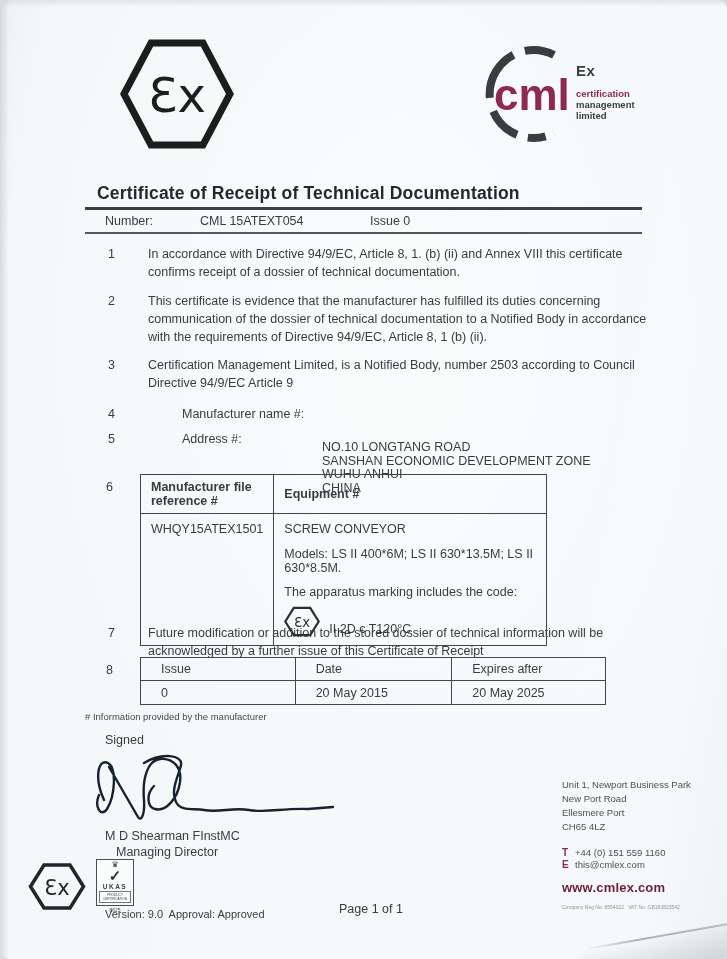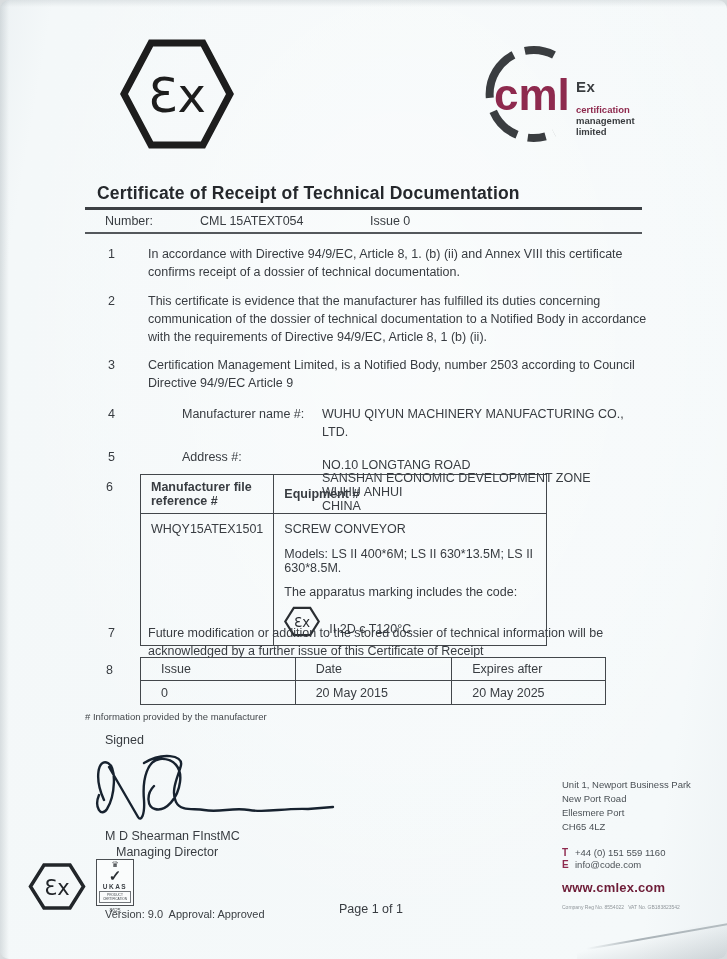--- a/index.html
+++ b/index.html
@@ -21,21 +21,21 @@
     background:linear-gradient(to top left, rgba(150,160,166,.38), rgba(150,160,166,0) 60%); }
   .curl-line { position:absolute; bottom:22px; right:-8px; width:150px; height:2px;
     background:linear-gradient(90deg, rgba(160,170,175,0), #aab3b8 35%, #b6bec2);
     transform:rotate(-10deg); }
 
   .abs { position:absolute; }
   .t { font-size:12.5px; line-height:1.43; color:#383c41; }
 
   
   .cml-wrap { left:480px; top:42px; width:170px; height:108px; }
-  .cml-side { position:absolute; left:96px; top:36px; }
+  .cml-side { position:absolute; left:96px; top:20px; }
   .cml-ex { font-size:15px; font-weight:600; color:#3a3d40; letter-spacing:.5px; }
   .cml-lines { margin-top:9px; font-size:9.5px; line-height:11px; color:#3a3d40; font-weight:600; }
   .cml-lines .ln0 { color:#8e2a4e; }
 
   .title { left:97px; top:183px; font-size:17.5px; font-weight:700; color:#25282c; letter-spacing:.2px; }
   .hr1 { left:85px; top:207px; width:557px; height:2.5px; background:#3c4044; }
   .hr2 { left:85px; top:232px; width:557px; height:2px; background:#54585c; }
   .numrow { left:105px; top:213px; display:flex; }
   .numrow .lab { width:95px; }
   .numrow .val { width:170px; }
@@ -137,21 +137,20 @@
       <div class="inum">2</div>
       <div class="itext">This certificate is evidence that the manufacturer has fulfilled its duties concerning communication of the dossier of technical documentation to a Notified Body in accordance with the requirements of Directive 94/9/EC, Article 8, 1 (b) (ii).</div>
     </div>
     <div class="item" style="margin-bottom:13px;">
       <div class="inum">3</div>
       <div class="itext">Certification Management Limited, is a Notified Body, number 2503 according to Council Directive 94/9/EC Article 9</div>
     </div>
     <div class="item" style="margin-bottom:7px;">
       <div class="inum">4</div>
       <div class="kv-label">Manufacturer name #:</div>
-      <div class="kv-val">WUHU QIYUN MACHINERY MANUFACTURING CO., LTD.</div>
     </div>
     <div class="item">
       <div class="inum">5</div>
       <div class="kv-label">Address #:</div>
       <div class="kv-val addr-val">
         <div>NO.10 LONGTANG ROAD</div>
         <div>SANSHAN ECONOMIC DEVELOPMENT ZONE</div>
         <div>WUHU ANHUI</div>
         <div>CHINA</div>
       </div>
@@ -235,21 +234,21 @@
     <div class="al">Unit 1, Newport Business Park</div>
     <div class="al">New Port Road</div>
     <div class="al">Ellesmere Port</div>
     <div class="al">CH65 4LZ</div>
     <div class="contact first">
       <div class="cl">T</div>
       <div class="cv">+44 (0) 151 559 1160</div>
     </div>
     <div class="contact">
       <div class="cl">E</div>
-      <div class="cv">info@code.com</div>
+      <div class="cv">this@cmlex.com</div>
     </div>
     <div class="site">www.cmlex.com</div>
     <div class="reg">Company Reg No. 8554022   VAT No. GB183823542</div>
   </div>
 
   <div class="curl-shade"></div>
   <div class="curl-line"></div>
 </div>
 
 </body></html>

